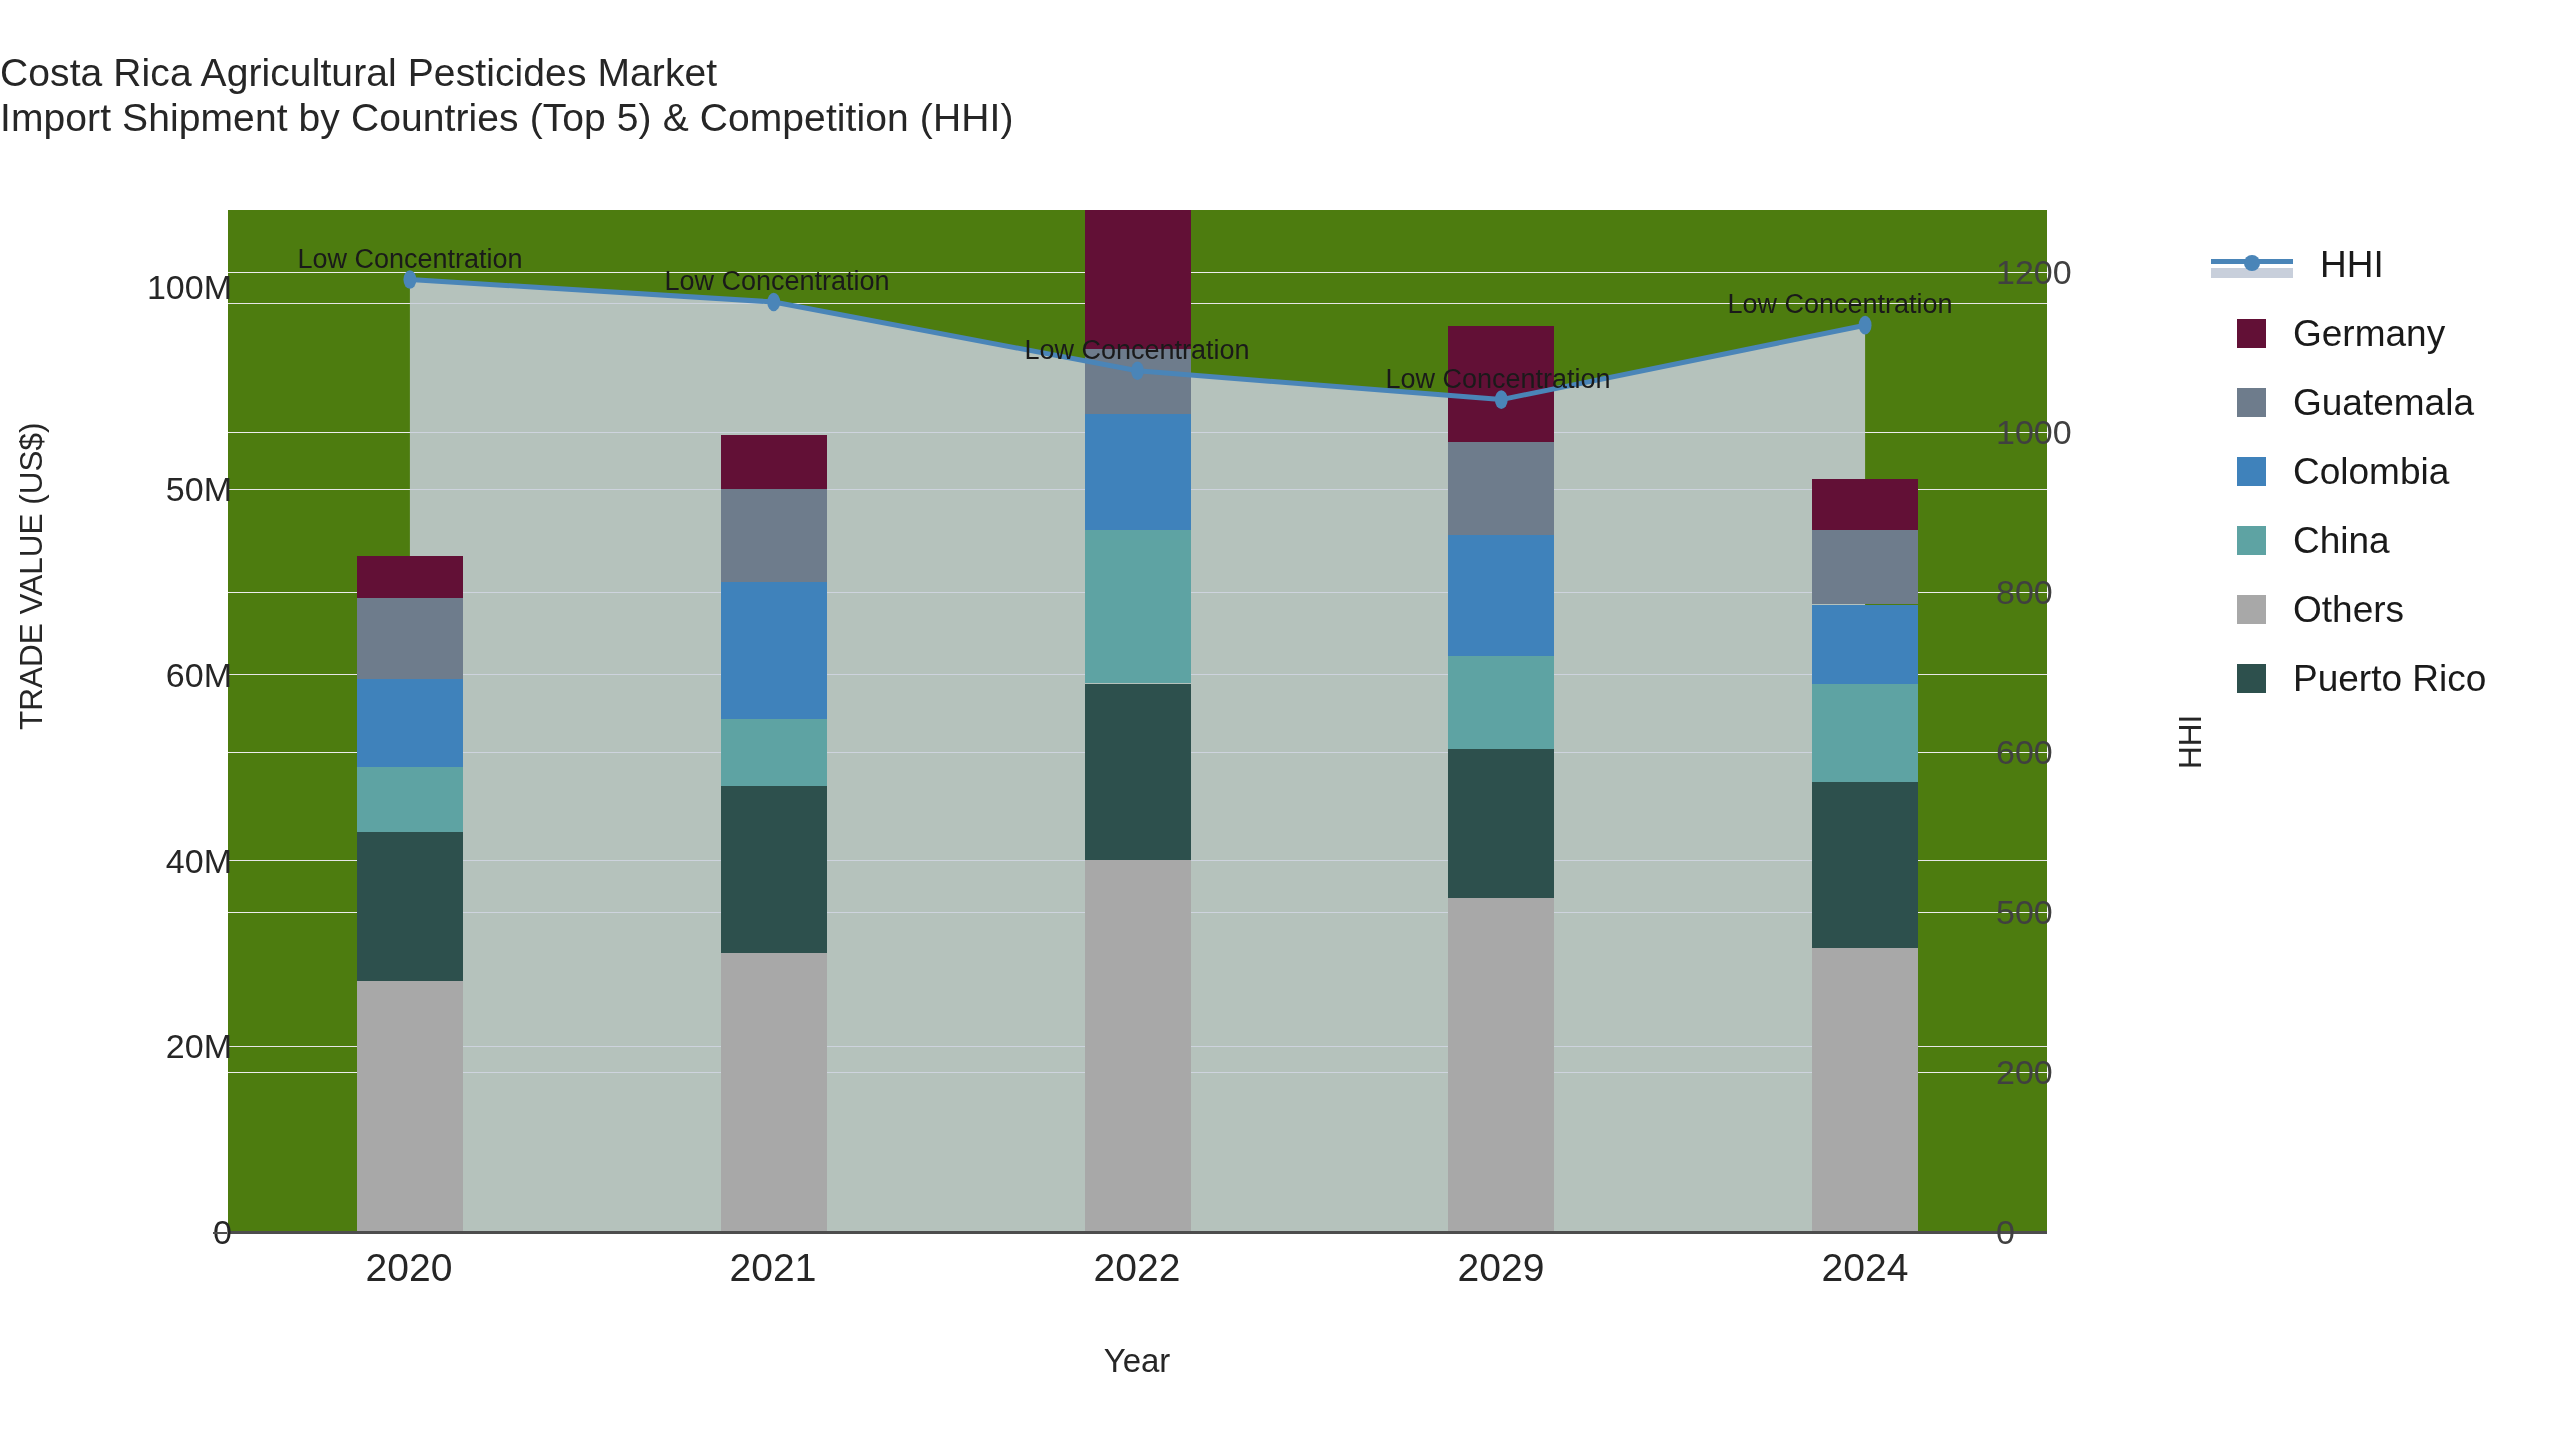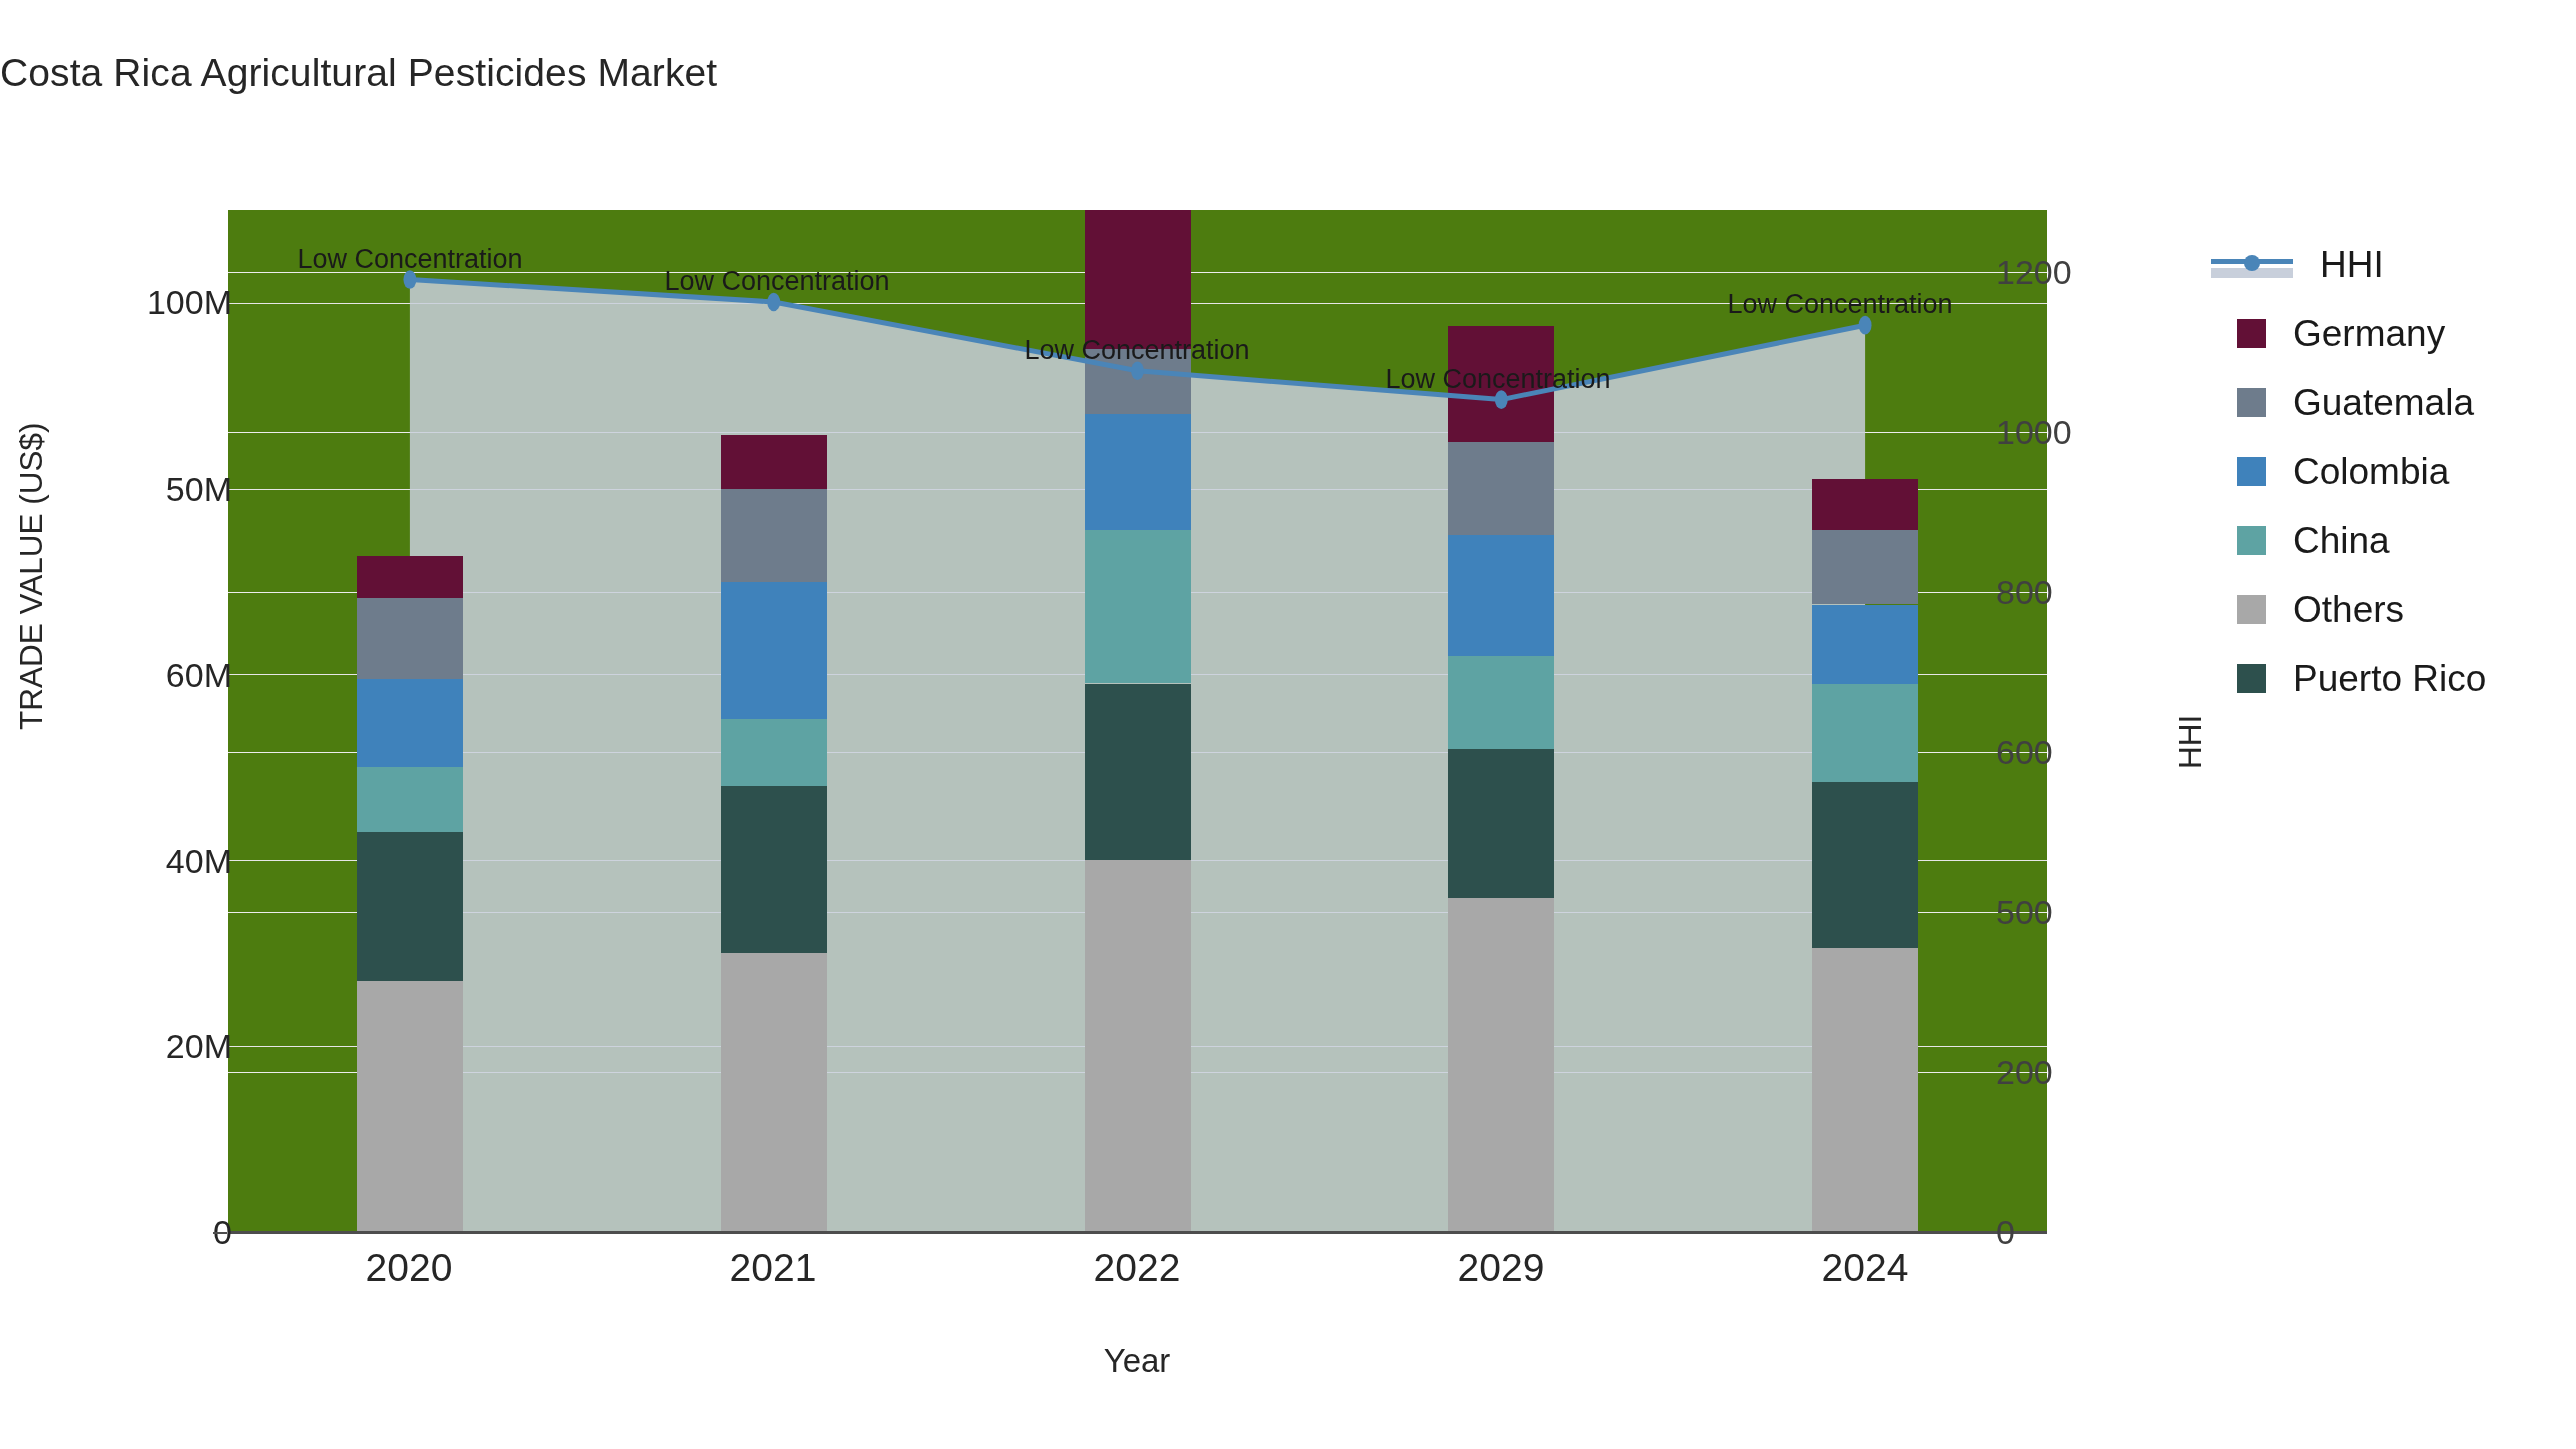--- a/index.html
+++ b/index.html
@@ -217,20 +217,21 @@
     white-space: nowrap;
   }
 </style>
 </head>
 <body>
 
 <div id="root">
 
   <div class="title-block">
     <div class="title-line">Costa Rica Agricultural Pesticides Market</div>
+    <div class="title-line">Import Shipment by Countries (Top 5) &amp; Competition (HHI)</div>
   </div>
 
   <div class="plot-area">
     <div class="plot-inner" id="plot-inner">
         <div class="gridline" style="top: 1022px;"></div>
         <div class="gridline" style="top: 836px;"></div>
         <div class="gridline" style="top: 650px;"></div>
         <div class="gridline" style="top: 464px;"></div>
         <div class="gridline" style="top: 279px;"></div>
         <div class="gridline" style="top: 93px;"></div>
@@ -302,21 +303,21 @@
 
   <div class="axis-bottom"></div>
 
   <div id="ticks-left">
       <div class="ytick-left" style="top: 1232px;">0</div>
       <div class="axis-left-tickline" style="left: 213px; top: 1232px;"></div>
       <div class="ytick-left" style="top: 1046px;">20M</div>
       <div class="ytick-left" style="top: 861px;">40M</div>
       <div class="ytick-left" style="top: 675px;">60M</div>
       <div class="ytick-left" style="top: 489px;">50M</div>
-      <div class="ytick-left" style="top: 302px;">100M</div>
+      <div class="ytick-left" style="top: 287px;">100M</div>
     </div>
   <div id="ticks-right">
       <div class="ytick-right" style="top: 1232px;">0</div>
       <div class="ytick-right" style="top: 1072px;">200</div>
       <div class="ytick-right" style="top: 912px;">500</div>
       <div class="ytick-right" style="top: 752px;">600</div>
       <div class="ytick-right" style="top: 592px;">800</div>
       <div class="ytick-right" style="top: 432px;">1000</div>
       <div class="ytick-right" style="top: 272px;">1200</div>
     </div>

